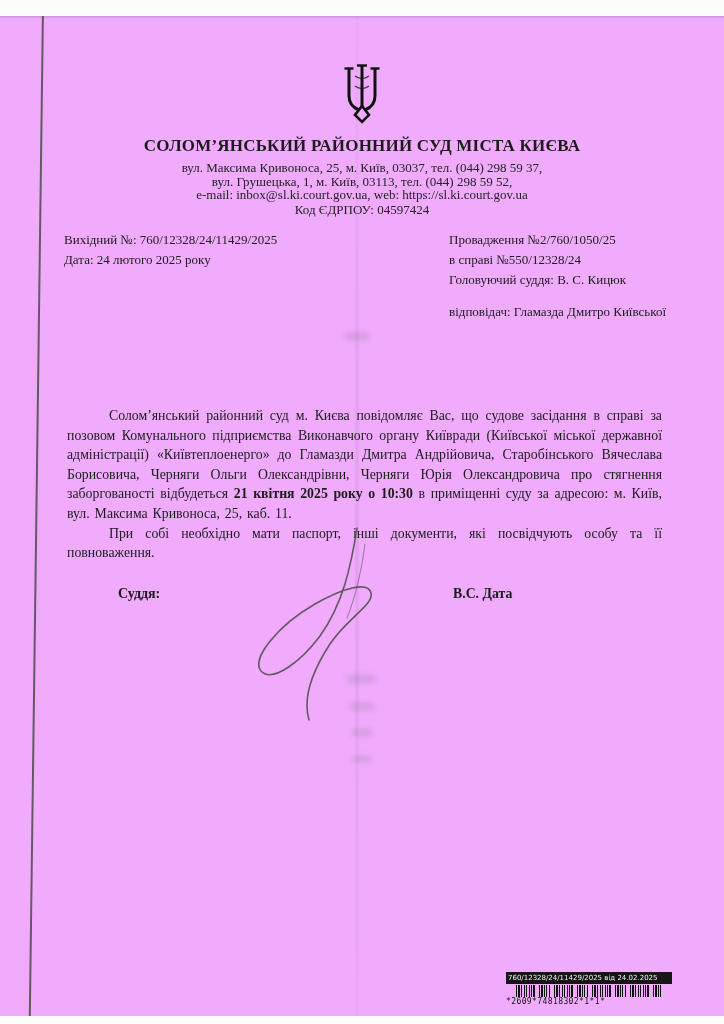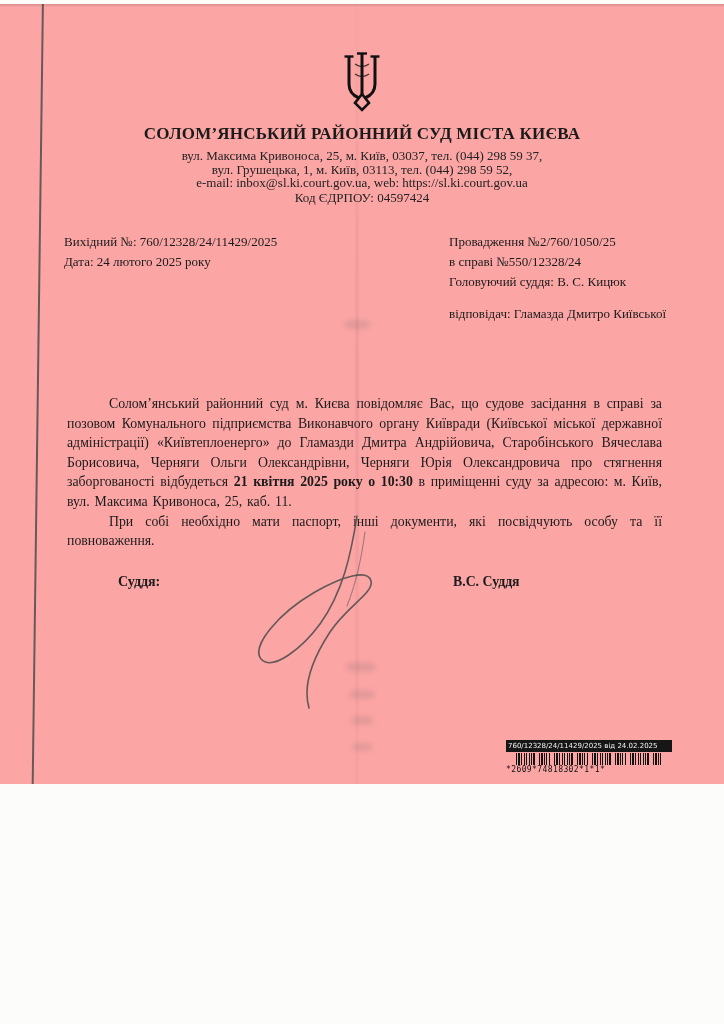--- a/index.html
+++ b/index.html
@@ -1,19 +1,19 @@
 <!DOCTYPE html>
 <html><head>
 <meta charset="utf-8">
 <style>
   html,body{margin:0;padding:0;}
   body{background:#fcfcfa;}
   .page{
-    position:relative;width:724px;height:780px;margin:4px auto;
-    background:#fca5a5;overflow:hidden;
+    position:relative;width:724px;height:1000px;margin:16px auto;
+    background:#f0abfc;overflow:hidden;
     font-family:"Liberation Serif",serif;color:#1b1b1b;
   }
   .page::before{ 
     content:"";position:absolute;top:0;left:0;right:0;height:3px;
     background:linear-gradient(rgba(0,0,0,.14),transparent);pointer-events:none;
   }
   
   .scan-line-left{
     position:absolute;left:42px;top:-8px;width:2.2px;height:1044px;
     background:#4c4c4a;opacity:.85;filter:blur(.3px);
@@ -33,21 +33,21 @@
 
   
   .letterhead{position:absolute;top:46px;left:0;right:0;text-align:center;}
   .emblem{display:inline-block;margin-bottom:2px;}
   .court-name{margin:6px 0 5px;font-size:17px;font-weight:bold;letter-spacing:.2px;}
   .addr{font-size:13px;line-height:13.5px;color:#222;}
   .edrpou{margin-top:1px;}
 
   
   .refs{
-    position:absolute;top:228px;left:64px;right:58px;
+    position:absolute;top:214px;left:64px;right:58px;
     font-size:13px;line-height:20px;
     display:flex;justify-content:space-between;align-items:flex-start;
   }
   .refs-right{text-align:left;}
   .respondent{margin-top:12px;}
 
   
   .body-text{
     position:absolute;top:390px;left:67px;right:62px;
     font-size:13.8px;line-height:19.6px;text-align:justify;
@@ -126,21 +126,21 @@
       <div class="respondent">відповідач: Гламазда Дмитро Київської</div>
     </div>
   </section>
 
   <section class="body-text">
     <p class="para"><span>Солом’янський районний суд м. Києва повідомляє Вас, що судове засідання в справі за позовом Комунального підприємства Виконавчого органу Київради (Київської міської державної адміністрації) «Київтеплоенерго» до Гламазди Дмитра Андрійовича, Старобінського Вячеслава Борисовича, Черняги Ольги Олександрівни, Черняги Юрія Олександровича про стягнення заборгованості відбудеться </span><b>21 квітня 2025 року о 10:30</b><span> в приміщенні суду за адресою: м. Київ, вул. Максима Кривоноса, 25, каб. 11.</span></p>
     <p class="para">При собі необхідно мати паспорт, інші документи, які посвідчують особу та її повноваження.</p>
   </section>
 
   <span class="judge-label">Суддя:</span>
-  <span class="judge-name">В.С. Суддя</span>
+  <span class="judge-name">В.С. Дата</span>
 
   <svg class="signature-svg" width="200" height="220" viewBox="0 0 200 220" aria-hidden="true">
     <path d="M142 14 C136 52 128 90 105 122 C88 145 58 170 46 157 C36 145 62 112 100 90 C128 74 153 67 156 79 C159 91 132 104 115 130 C98 156 87 182 94 206" fill="none" stroke="#4a4a4a" stroke-width="1.6" stroke-linecap="round" opacity=".85"></path>
     <path d="M150 30 C146 60 140 84 132 104" fill="none" stroke="#4a4a4a" stroke-width="1.1" stroke-linecap="round" opacity=".5"></path>
   </svg>
 
   <footer class="barcode-block">
     <div class="barcode-label">760/12328/24/11429/2025 від 24.02.2025</div>
     <div class="barcode"></div>
     <div class="barcode-number">*2609*74818302*1*1*</div>

